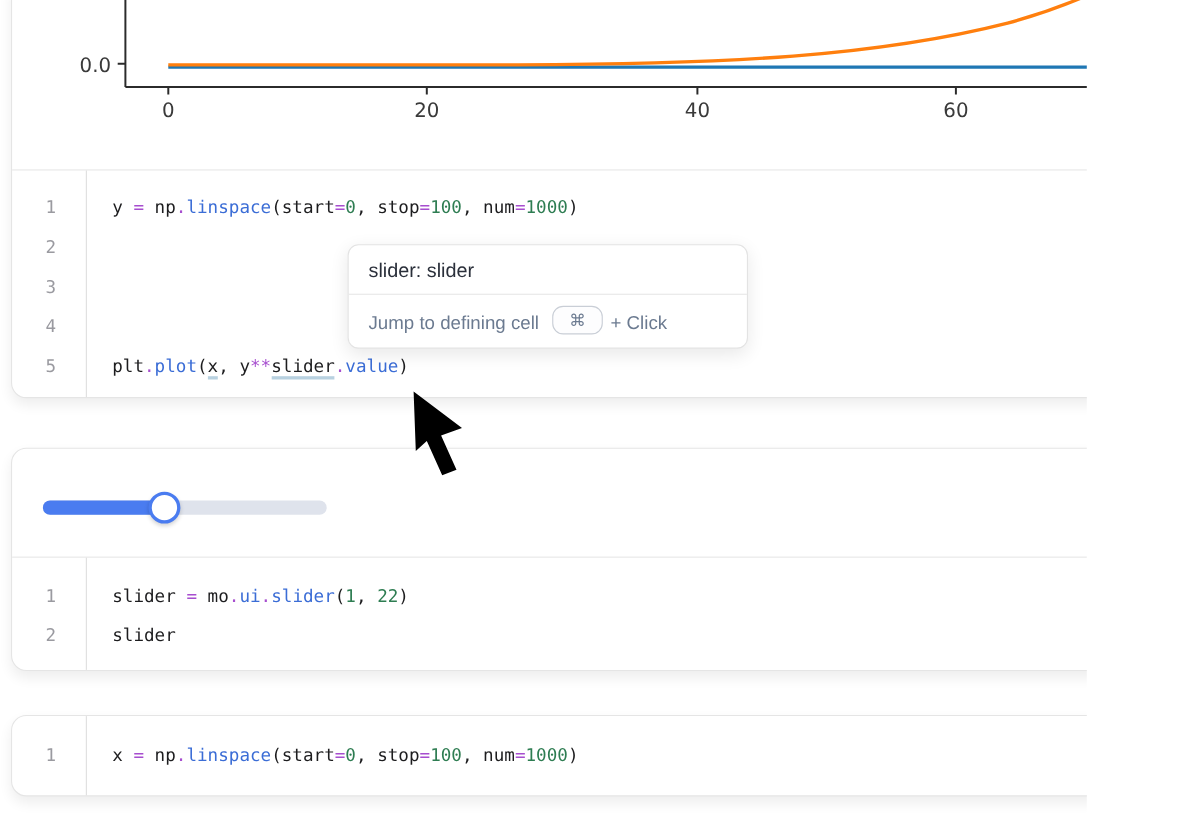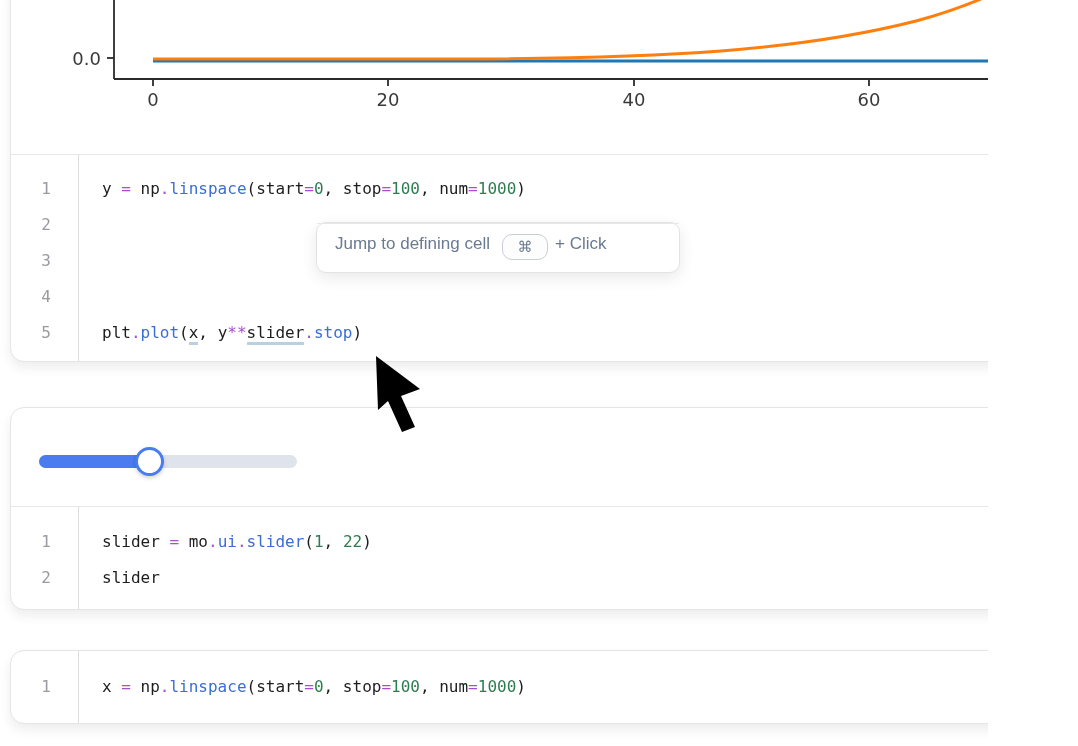--- a/index.html
+++ b/index.html
@@ -20,21 +20,21 @@
   .lt .t{color:#1d1d1f;}
   .lt .o{color:#a74ecf;}
   .lt .f{color:#3b6dd6;}
   .lt .n{color:#2e7d52;}
   .lt .u{border-bottom:3px solid #b8d1e0;padding-bottom:0px;}
   
   .tooltip{position:absolute;left:316px;top:222px;width:362px;background:#fff;
            border:1px solid #e3e3e3;border-radius:10px;z-index:5;
            box-shadow:0 5px 16px rgba(0,0,0,0.09);}
   .tt-title{padding:13px 18px 10px 18px;font-size:18px;color:#2a2f3a;}
-  .tt-action{padding:10px 18px 12px 18px;display:flex;align-items:flex-start;
+  .tt-action{padding:10px 18px 12px 18px;display:flex;align-items:flex-end;
              font-size:17px;color:#6b7a90;}
   .key-badge{display:inline-flex;align-items:center;justify-content:center;
              min-width:26px;height:24px;padding:0 9px;margin:0 7px 0 12px;
              border:1.5px solid #c9ced6;border-radius:10px;background:#fdfdfe;
              font-size:15px;color:#6b7a90;}
   
   .slider-out{position:relative;height:98px;}
   .slider-track{position:absolute;left:28px;top:47px;width:258px;height:13px;
                 background:#dfe3ec;border-radius:7px;}
   .slider-fill{position:absolute;left:0;top:0;height:13px;width:110px;
@@ -86,26 +86,27 @@
         </div>
         <div class="code-line">
           <div class="ln">3</div>
           <div class="lt"></div>
         </div>
         <div class="code-line">
           <div class="ln">4</div>
         </div>
         <div class="code-line">
           <div class="ln">5</div>
-          <div class="lt"><span class="t">plt</span><span class="o">.</span><span class="f">plot</span><span class="t">(</span><span class="t u">x</span><span class="t">, y</span><span class="o">**</span><span class="t u">slider</span><span class="o">.</span><span class="f">stop</span><span class="t">)</span></div>
+          <div class="lt"><span class="t">plt</span><span class="o">.</span><span class="f">plot</span><span class="t">(</span><span class="t u">x</span><span class="t">, y</span><span class="o">**</span><span class="t u">slider</span><span class="o">.</span><span class="f">value</span><span class="t">)</span></div>
         </div>
       </div>
   </div>
 
   <div class="tooltip">
+    <div class="tt-title">slider: slider</div>
     <div class="divider"></div>
     <div class="tt-action">
       <span>Jump to defining cell</span>
       <span class="key-badge">⌘</span>
       <span>+ Click</span>
     </div>
   </div>
 
   <svg class="cursor" width="60" height="90">
     <polygon points="6,4 8,58 18,49 32,80 45,75 31,44 50,37" fill="#000"></polygon>

